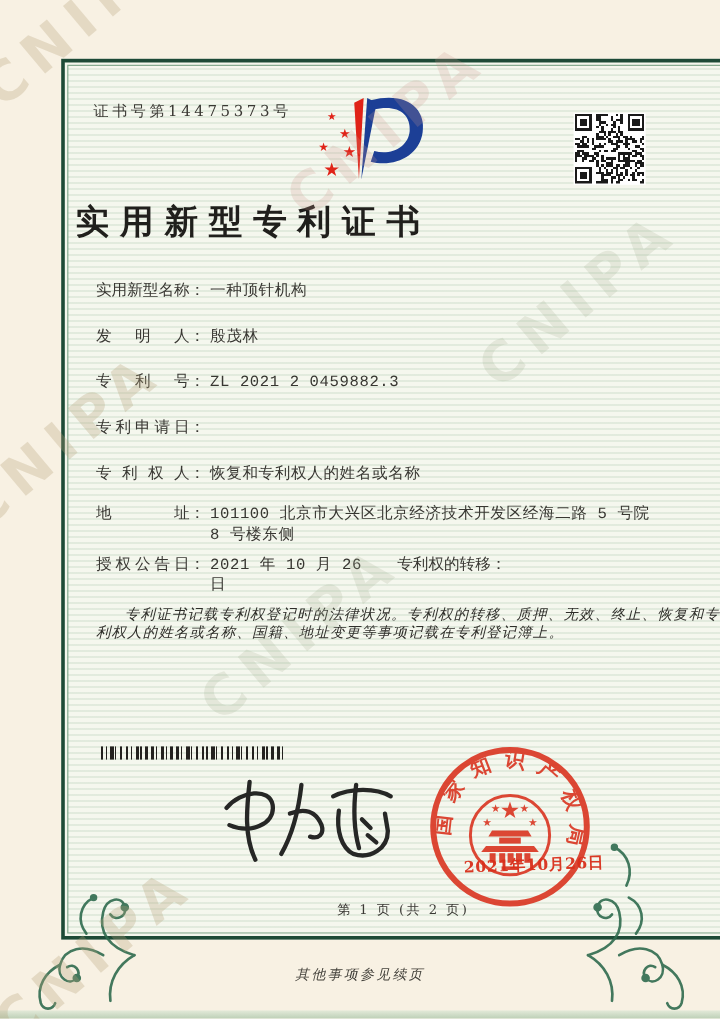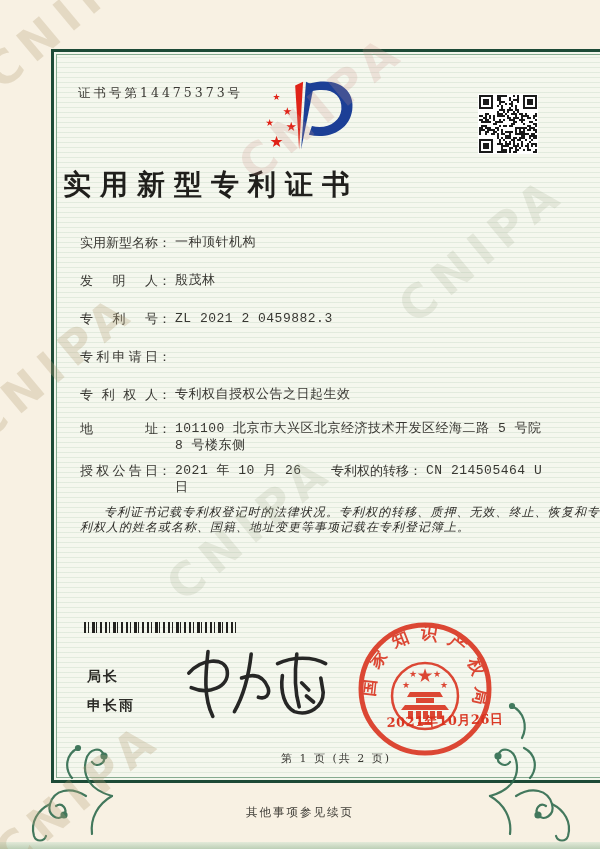--- a/index.html
+++ b/index.html
@@ -73,21 +73,21 @@
     color:#d92f1b;font-size:13px;font-weight:bold;letter-spacing:.5px;
     transform:rotate(-2deg);opacity:.95;
   }
   .page-info{position:absolute;left:0;right:0;bottom:14px;text-align:center;font-size:11px;letter-spacing:2px;color:#3a3934;}
   
   .flourish{position:absolute;z-index:4;pointer-events:none;}
   .flourish.left{left:20px;top:738px;width:100px;height:105px;}
   .flourish.right{left:482px;top:692px;width:100px;height:150px;transform:scaleX(-1);}
   .footer-note{
     position:absolute;left:0;right:0;top:805px;text-align:center;z-index:3;
-    font-size:11.5px;letter-spacing:2px;color:#44423c;
+    font-size:11.5px;font-style:italic;letter-spacing:2px;color:#44423c;
   }
   .bottom-band{position:absolute;left:0;right:0;bottom:0;height:7px;z-index:1;
     background:linear-gradient(180deg,#e3ead9,#bccfb6);}
 </style>
 </head>
 <body>
 
 <div class="page">
 
   <span class="wm" style="left:-32px;top:-12px">CNIPA</span>
@@ -437,47 +437,42 @@
             <span class="col">：</span>
           <span class="val">ZL 2021 2 0459882.3</span>
         </div>
         <div class="frow">
           <span class="lab">专利申请日</span>
             <span class="col">：</span>
         </div>
         <div class="frow tight">
           <span class="lab">专利权人</span>
             <span class="col">：</span>
-          <span class="val">专利权自授权公告之日起生效</span>
+          <span class="val">恢复和专利权人的姓名或名称</span>
         </div>
         <div class="frow addr">
           <span class="lab">地址</span>
             <span class="col">：</span>
           <span class="val" style="max-width:372px">101100 北京市大兴区北京经济技术开发区经海二路 5 号院 8 号楼东侧</span>
         </div>
         <div class="frow grant">
           <span class="lab">授权公告日</span>
             <span class="col">：</span>
           <span class="val">2021 年 10 月 26 日</span>
           <span class="lab2">专利权的转移</span>
             <span class="col">：</span>
-          <span class="val">CN 214505464 U</span>
         </div>
 
         <div class="paragraphs">
           <p>专利证书记载专利权登记时的法律状况。专利权的转移、质押、无效、终止、恢复和专利权人的姓名或名称、国籍、地址变更等事项记载在专利登记簿上。</p>
         </div>
       </div>
 
       <div class="barcode"></div>
 
-      <div class="officer">
-        <div>局长</div>
-        <div>申长雨</div>
-      </div>
 
       <div class="signature">
         <svg viewBox="0 0 140 70" width="168" height="84">
           <g fill="none" stroke="#161616" stroke-width="3" stroke-linecap="round" stroke-linejoin="round" opacity=".92">
             <path d="M14,26 C24,14 44,12 46,24 C48,38 30,44 16,38"></path>
             <path d="M30,8 C28,26 26,46 34,62"></path>
             <path d="M66,10 C64,28 60,44 52,58"></path>
             <path d="M58,30 C68,26 76,28 80,38 C82,44 78,48 72,46"></path>
             <path d="M88,18 C100,12 118,12 128,18"></path>
             <path d="M104,10 C102,26 102,40 106,54"></path>

